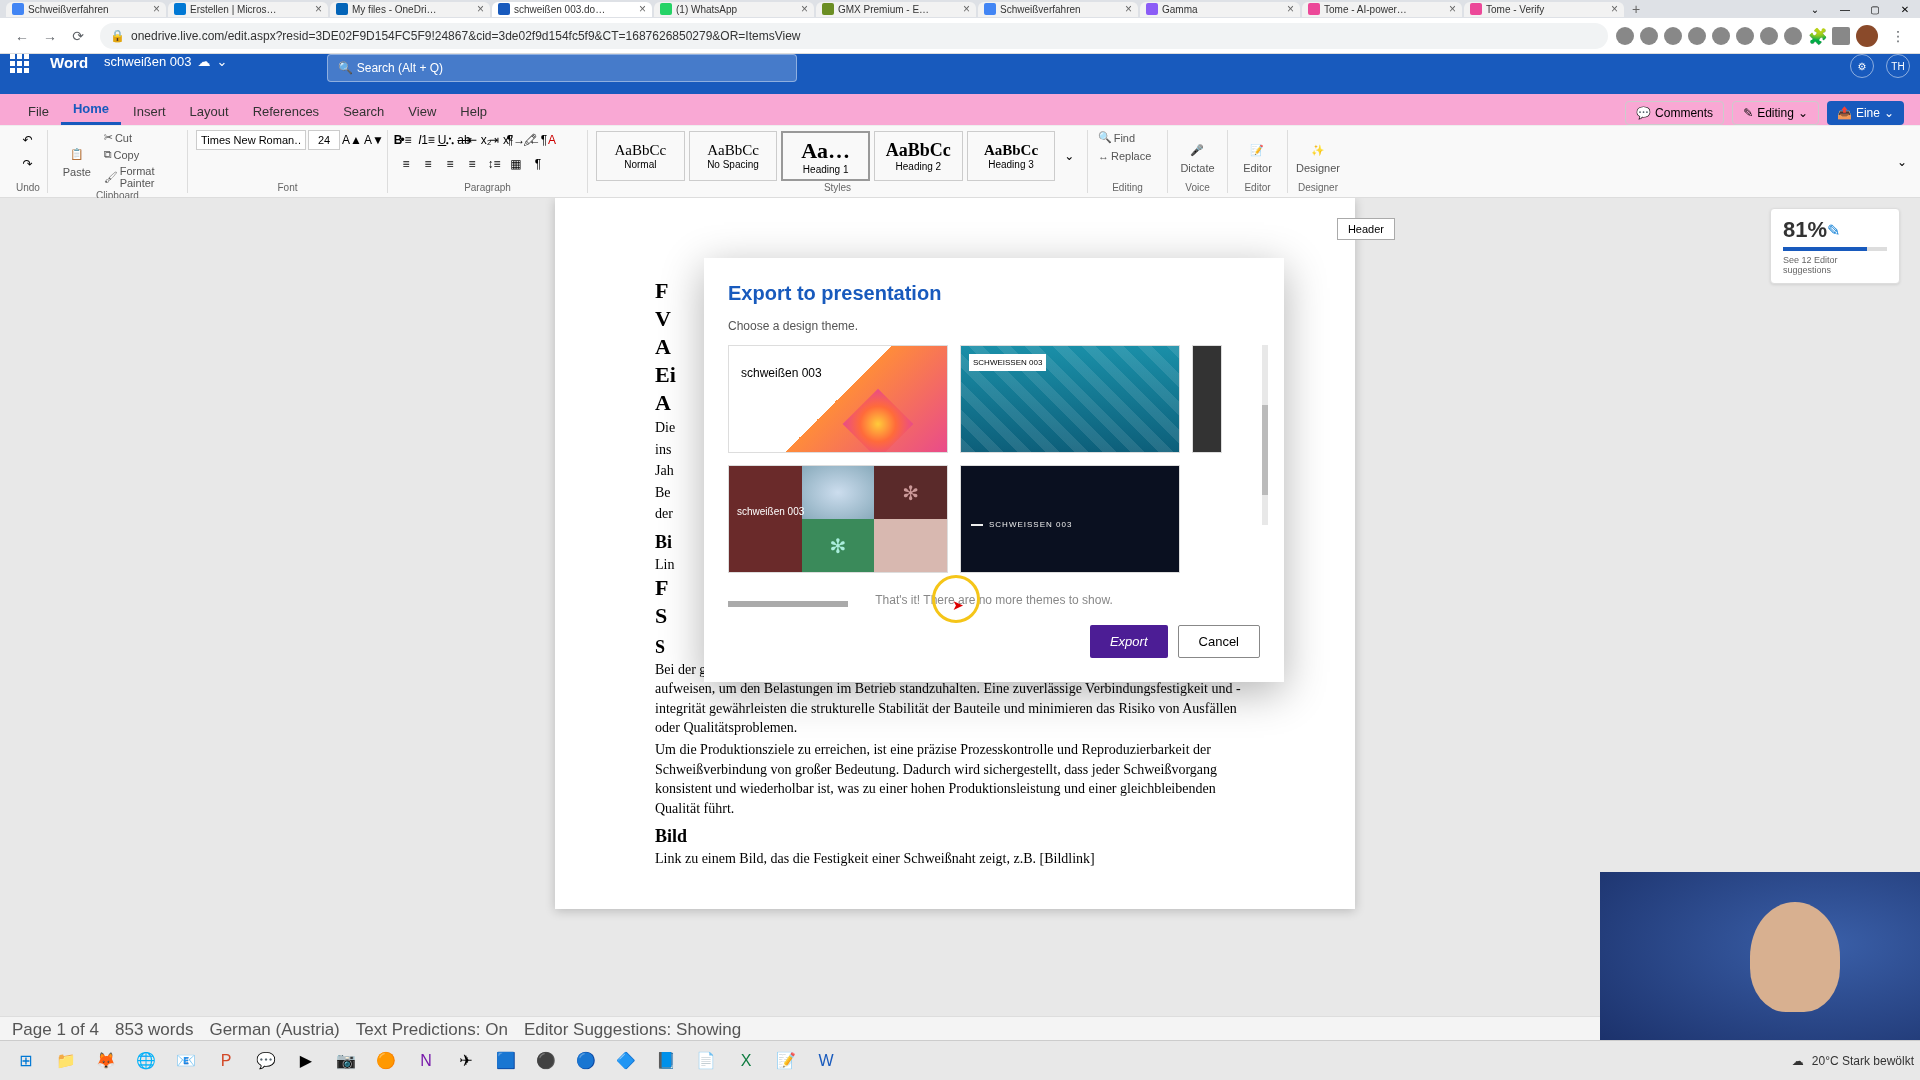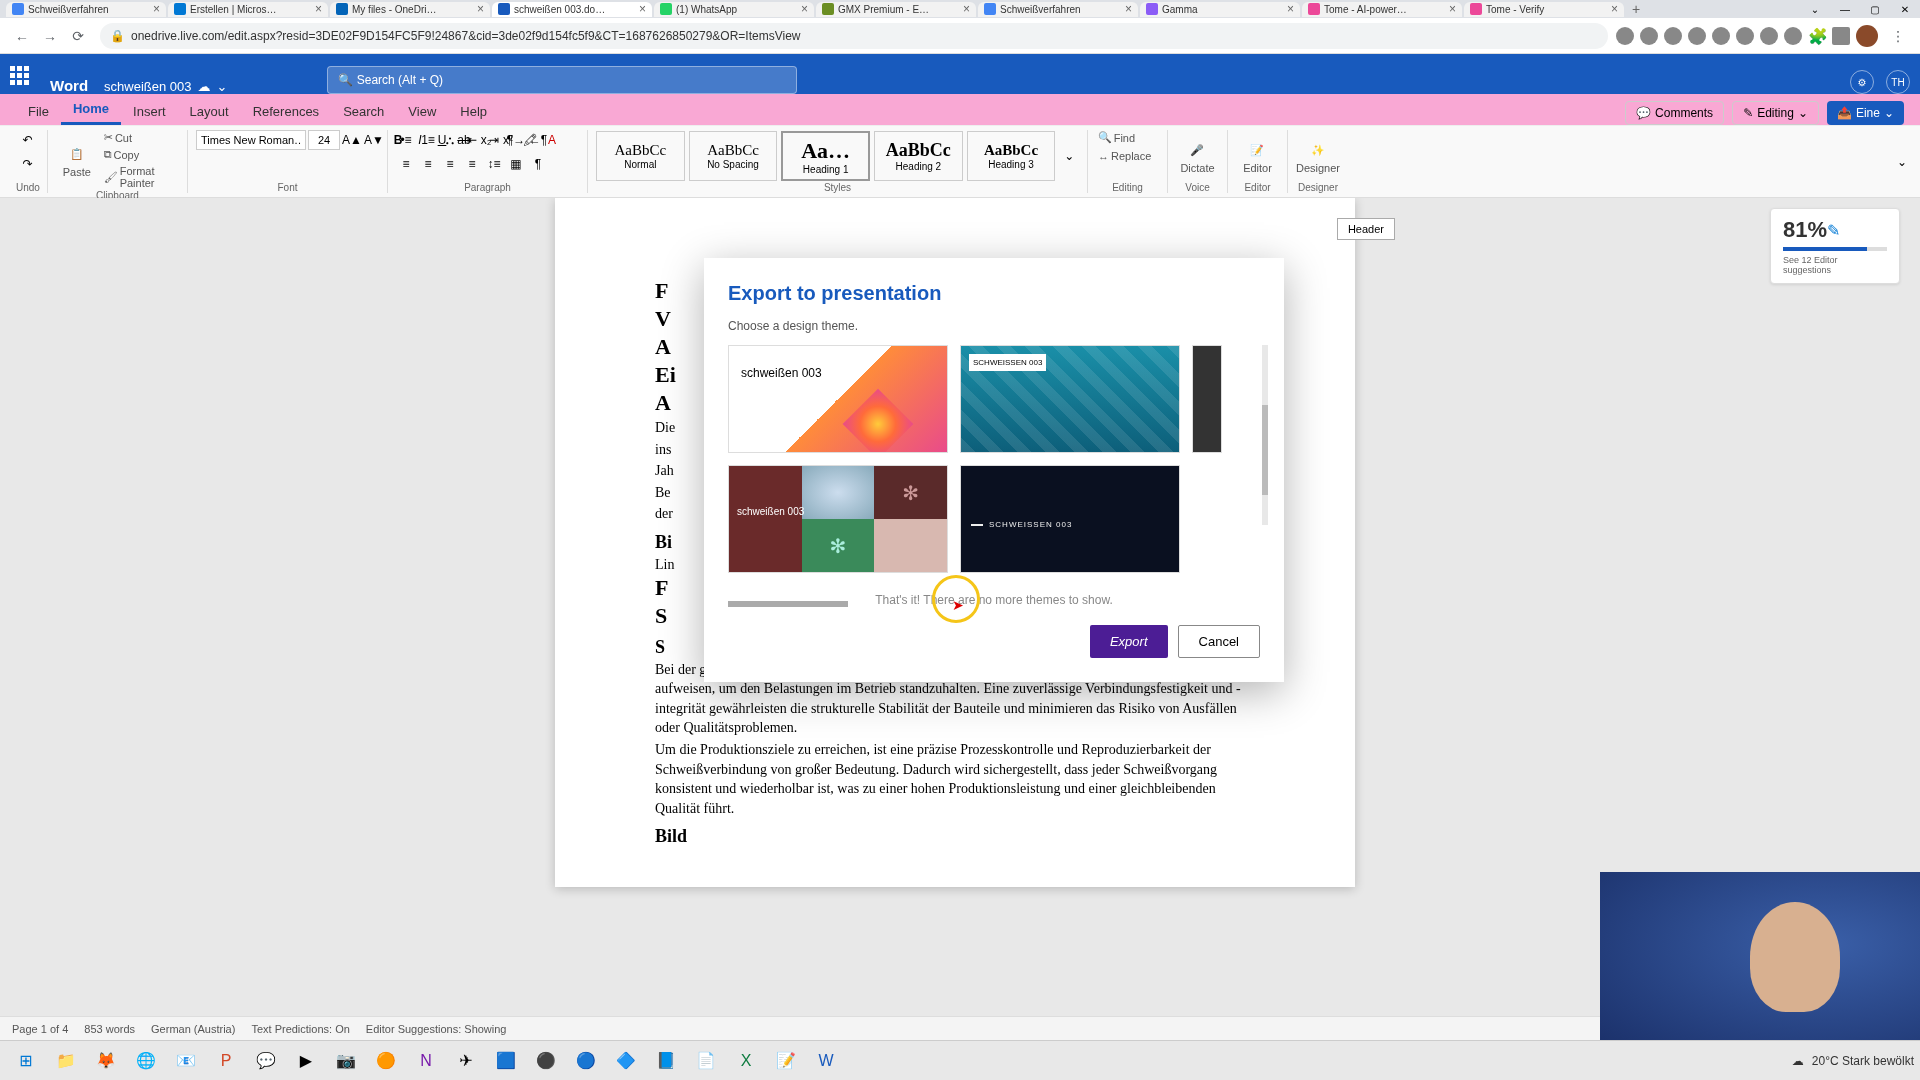--- a/index.html
+++ b/index.html
@@ -19,21 +19,21 @@
 
 .browser-toolbar { height: 36px; background: #fff; display: flex; align-items: center; padding: 0 8px; border-bottom: 1px solid #ddd; }
 .bt-btn { width: 24px; height: 24px; display: flex; align-items: center; justify-content: center; margin: 0 2px; font-size: 14px; color: #5f6368; }
 .url-bar { flex: 1; height: 26px; background: #f1f3f4; border-radius: 13px; display: flex; align-items: center; padding: 0 10px; font-size: 12px; color: #333; margin: 0 8px; }
 .lock-icon { margin-right: 6px; }
 .ext-icons { display: flex; align-items: center; gap: 6px; }
 .ext-icon { width: 18px; height: 18px; border-radius: 50%; background: #888; }
 .avatar-icon { width: 22px; height: 22px; border-radius: 50%; background: #8a4a2a; }
 
 
-.word-header { height: 40px; background: linear-gradient(#185abd,#185abd); display: flex; align-items: flex-end; color: #fff; padding: 0 10px; }
+.word-header { height: 40px; background: linear-gradient(#185abd,#185abd); display: flex; align-items: flex-start; color: #fff; padding: 0 10px; }
 .waffle { width: 28px; height: 28px; display: grid; grid-template-columns: repeat(3,5px); grid-template-rows: repeat(3,5px); gap: 2px; margin-right: 12px; }
 .waffle div { background: #fff; }
 .word-title { font-weight: 600; font-size: 15px; margin-right: 16px; }
 .doc-title { font-size: 13px; display: flex; align-items: center; gap: 6px; }
 .word-search { margin-left: 100px; width: 470px; height: 28px; background: rgba(255,255,255,0.2); border: 1px solid rgba(255,255,255,0.4); border-radius: 4px; display: flex; align-items: center; padding: 0 10px; font-size: 12px; color: #fff; }
 .word-header-right { margin-left: auto; display: flex; align-items: center; gap: 12px; }
 .gear-icon, .th-avatar { width: 24px; height: 24px; border-radius: 50%; border: 1px solid rgba(255,255,255,0.5); display: flex; align-items: center; justify-content: center; font-size: 10px; }
 
 
 .ribbon-tabs { height: 32px; background: #f9a8d4; display: flex; align-items: flex-end; padding: 0 16px; border-bottom: 1px solid #eee; }
@@ -108,21 +108,21 @@
 
 
 .cursor-ring { position: absolute; width: 48px; height: 48px; border: 3px solid #f5c518; border-radius: 50%; left: 932px; top: 575px; z-index: 200; pointer-events: none; }
 .cursor-arrow { position: absolute; left: 952px; top: 597px; z-index: 201; font-size: 14px; color: #d00; }
 
 
 .webcam { position: absolute; right: 0; bottom: 28px; width: 320px; height: 180px; background: radial-gradient(ellipse at 70% 40%, #3a5fa8, #1a2f68); z-index: 150; }
 .head { position:absolute; right:80px; top:30px; width:90px; height:110px; background:#d8b090; border-radius:50% 50% 40% 40%; }
 
 
-.status-bar { position: absolute; bottom: 0; left: 0; right: 0; height: 28px; background: #185abd; color: #fff; display: flex; align-items: center; padding: 0 12px; font-size: 11px; gap: 16px; }
+.status-bar { position: absolute; bottom: 0; left: 0; right: 0; height: 28px; background: #185abd; color: #fff; display: flex; align-items: flex-end; padding: 0 12px; font-size: 17px; gap: 16px; }
 .status-right { margin-left: auto; display: flex; align-items: center; gap: 10px; }
 
 
 .taskbar { position: absolute; bottom: 0; left: 0; right: 0; height: 40px; background: #e8e8e8; border-top: 1px solid #ccc; display: flex; align-items: center; padding: 0 6px; z-index: 300; }
 .tb-icon { width: 32px; height: 32px; margin: 0 4px; display: flex; align-items: center; justify-content: center; font-size: 16px; border-radius: 2px; }
 .tb-right { margin-left: auto; display: flex; align-items: center; gap: 8px; font-size: 12px; color: #333; }
 
 
 .status-bar { bottom: 40px; height: 24px; background: #f4f4f4; color: #555; border-top: 1px solid #ddd; }
 </style>
@@ -418,20 +418,21 @@
     <p>Be</p>
     <p>der</p>
     <h2>Bi</h2>
     <p>Lin</p>
     <h1>F</h1>
     <h1>S</h1>
     <h2>S</h2>
     <p>Bei der großen Serienproduktion ist es entscheidend, dass die Schweißverbindungen eine hohe Festigkeit aufweisen, um den Belastungen im Betrieb standzuhalten. Eine zuverlässige Verbindungsfestigkeit und -integrität gewährleisten die strukturelle Stabilität der Bauteile und minimieren das Risiko von Ausfällen oder Qualitätsproblemen.</p>
     <p>Um die Produktionsziele zu erreichen, ist eine präzise Prozesskontrolle und Reproduzierbarkeit der Schweißverbindung von großer Bedeutung. Dadurch wird sichergestellt, dass jeder Schweißvorgang konsistent und wiederholbar ist, was zu einer hohen Produktionsleistung und einer gleichbleibenden Qualität führt.</p>
     <h2>Bild</h2>
+    <p>Link zu einem Bild, das die Festigkeit einer Schweißnaht zeigt, z.B. [Bildlink]</p>
   </div>
 </div>
 
 <div class="modal-overlay">
   <div class="modal">
     <h2>Export to presentation</h2>
     <div class="modal-sub">Choose a design theme.</div>
     <div class="themes">
       <div class="theme t1">
           <span class="t1-label">schweißen 003</span>

